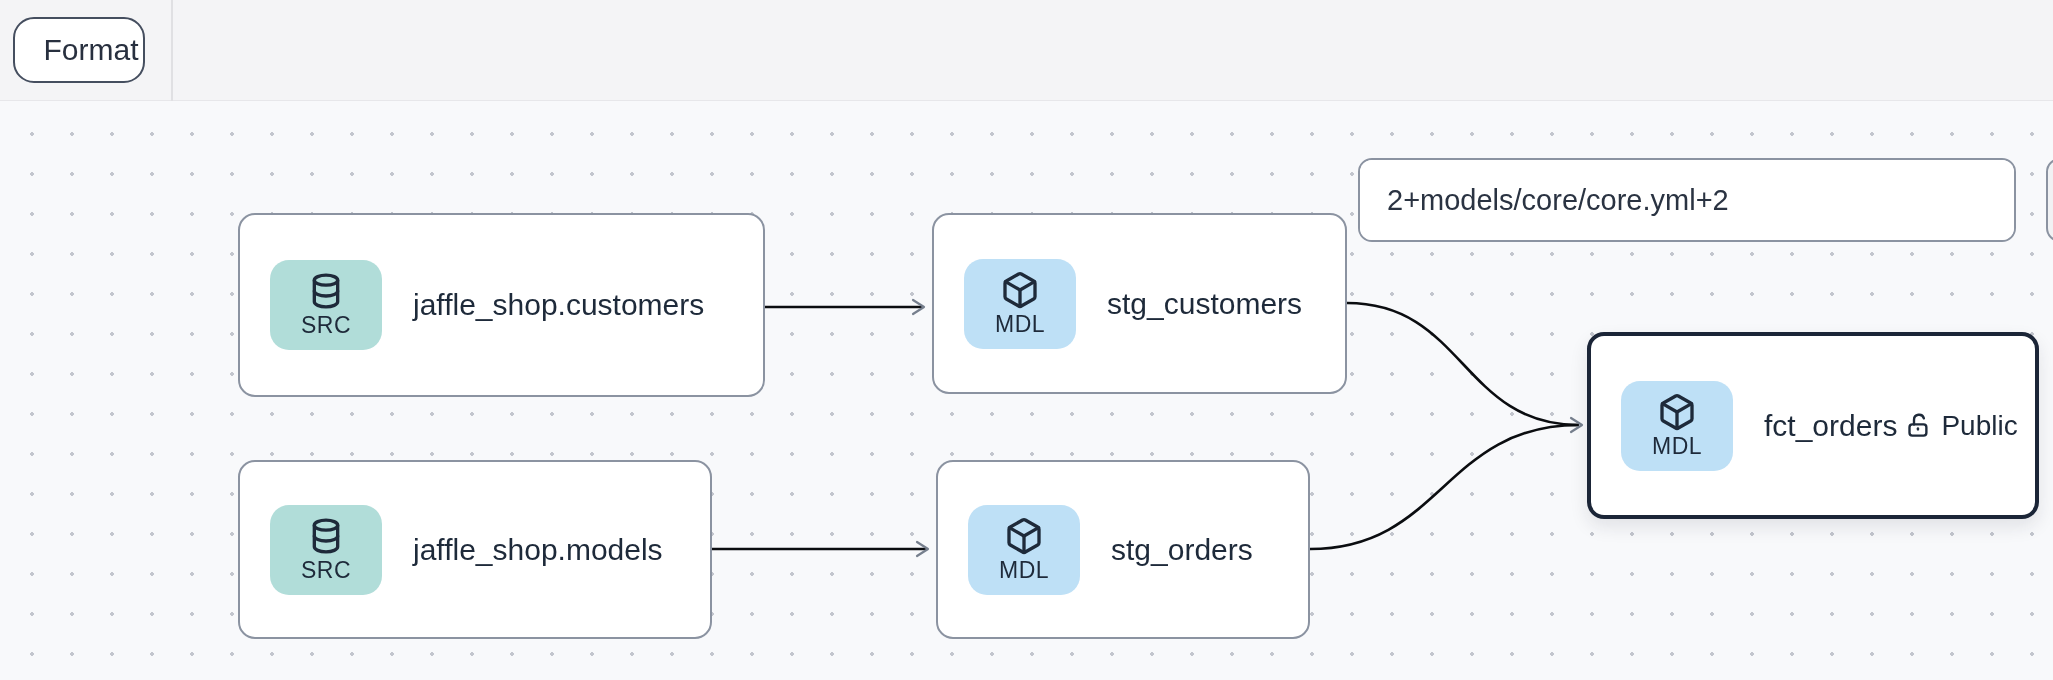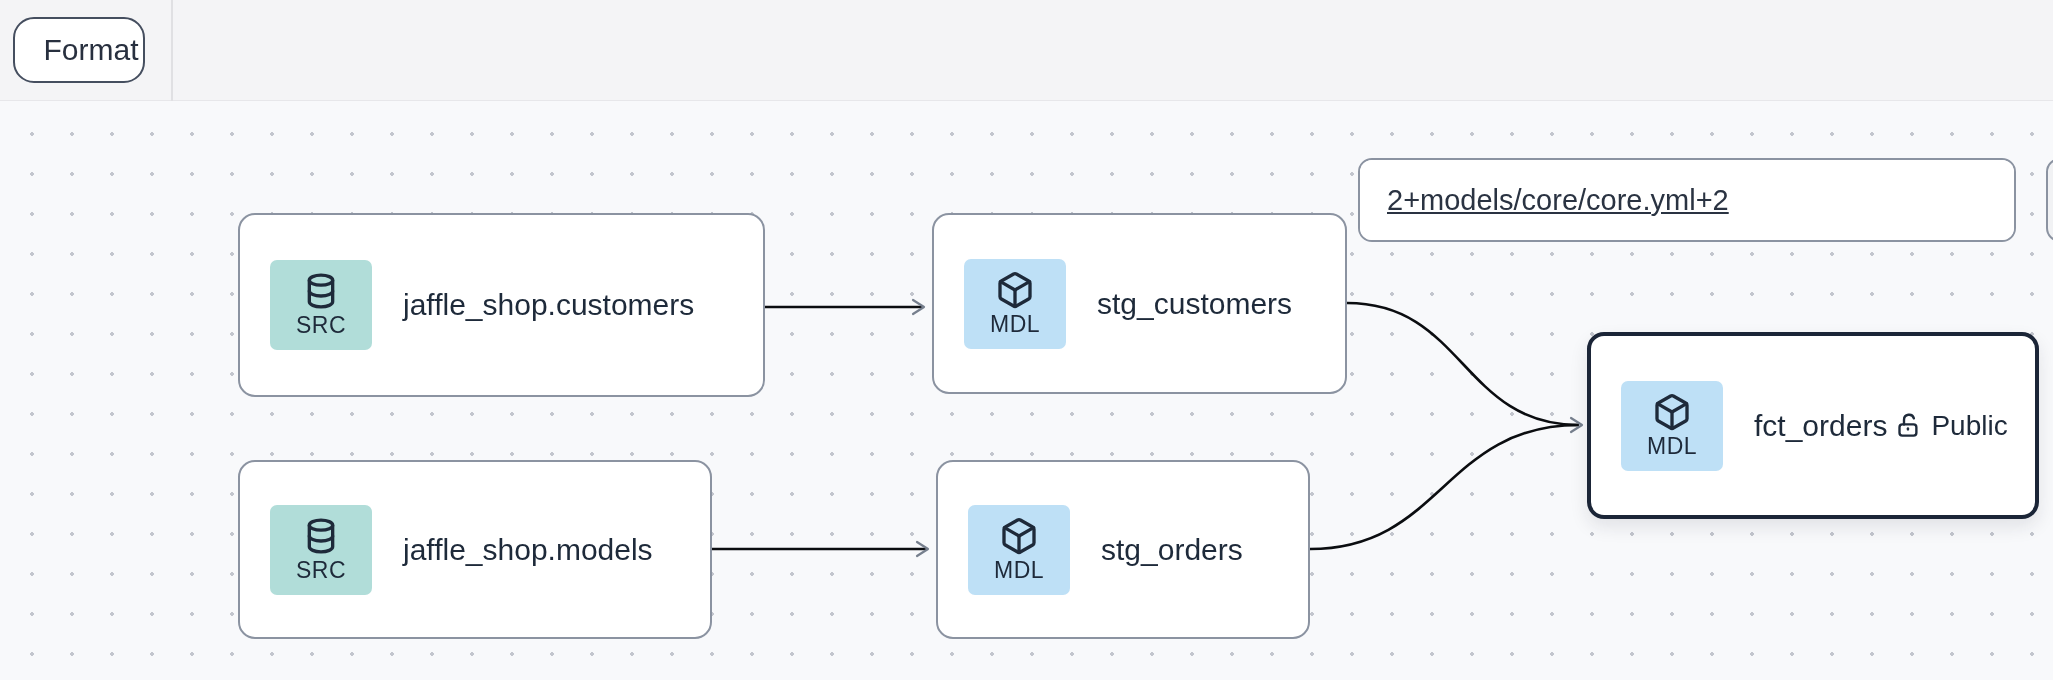--- a/index.html
+++ b/index.html
@@ -84,22 +84,22 @@
     display: flex; align-items: center;
     gap: 31px;
     padding-left: 30px;
     cursor: pointer;
   }
   .node.selected {
     border: 4px solid var(--selected-border);
     box-shadow: 0 8px 18px rgba(25, 32, 48, 0.10);
   }
   .badge {
-    width: 102px; height: 90px;
-    border-radius: 7px;
+    width: 112px; height: 90px;
+    border-radius: 19px;
     display: flex; flex-direction: column;
     align-items: center; justify-content: center;
     flex: 0 0 auto;
     color: var(--ink);
   }
   .badge.src { background: var(--src-badge); }
   .badge.mdl { background: var(--mdl-badge); }
   .badge svg { display: block; }
   .badge-label { font-size: 23px; letter-spacing: 0.5px; margin-top: 1px; color: var(--ink); }
   .node-label { font-size: 30px; color: var(--ink); white-space: nowrap; }
@@ -124,21 +124,20 @@
     display: flex;
     background: #ffffff;
   }
   .selector-input {
     flex: 1 1 auto;
     border: none; outline: none;
     background: #ffffff;
     font-family: "Liberation Sans", sans-serif;
     font-size: 29px; color: #2a3342;
     padding: 0 20px 0 27px;
-    text-decoration: underline;
   }
   .selector-update-btn {
     width: 230px;
     border: none;
     border-left: 2px solid var(--node-border);
     background: #ededef;
     font-family: "Liberation Sans", sans-serif;
     font-size: 29px; color: #4d5665;
     cursor: pointer;
     white-space: nowrap;

